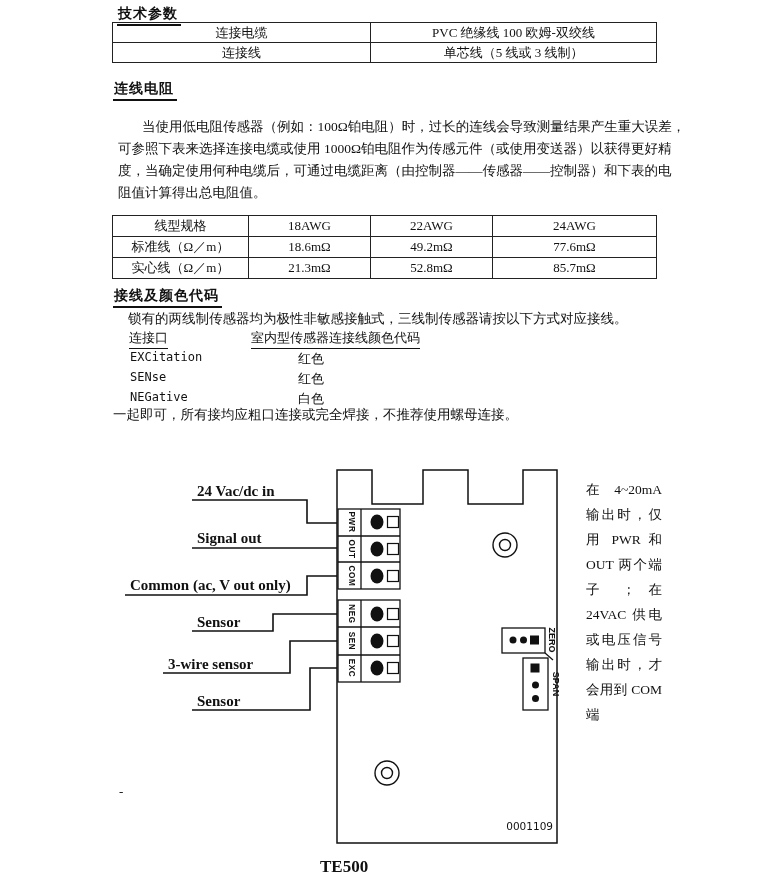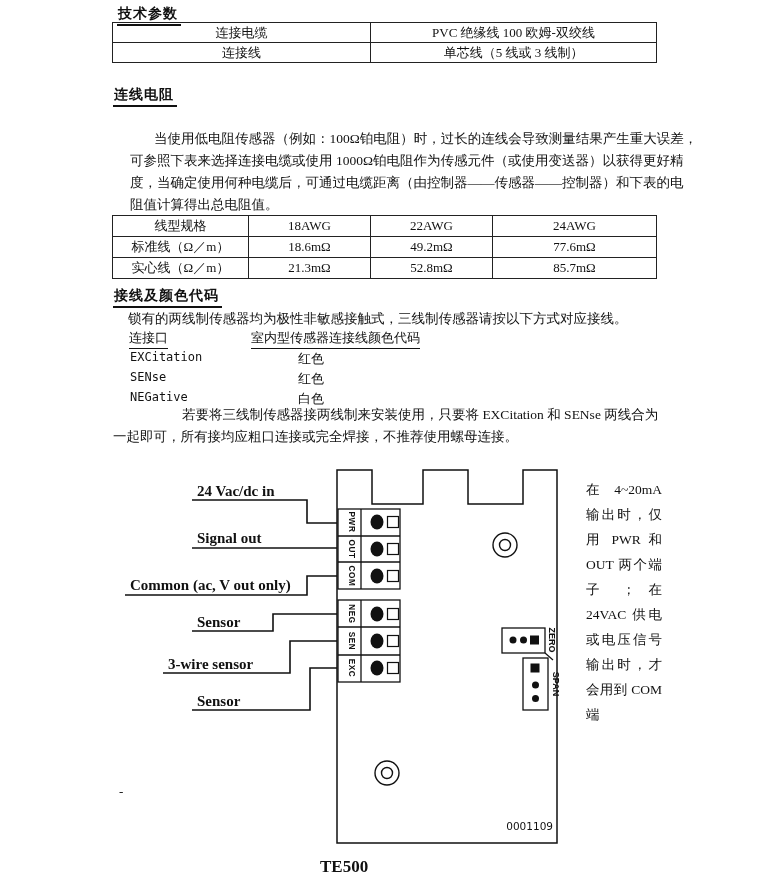--- a/index.html
+++ b/index.html
@@ -52,25 +52,25 @@
     <td>连接电缆</td>
     <td>PVC 绝缘线 100 欧姆-双绞线</td>
   </tr>
   <tr>
     <td>连接线</td>
     <td>单芯线（5 线或 3 线制）</td>
   </tr>
 </tbody>
   </table>
 
-<div class="abs" style="left:113px;top:85px;text-align:center;">
+<div class="abs" style="left:113px;top:79px;text-align:center;">
   <span class="heading">连线电阻</span>
 </div>
 
-<div class="abs para" style="left:130px;top:116px;margin-top:12px;">
+<div class="abs para" style="left:118px;top:116px;">
   <div class="ln indent1">当使用低电阻传感器（例如：100Ω铂电阻）时，过长的连线会导致测量结果产生重大误差，</div>
   <div class="ln">可参照下表来选择连接电缆或使用 1000Ω铂电阻作为传感元件（或使用变送器）以获得更好精</div>
   <div class="ln">度，当确定使用何种电缆后，可通过电缆距离（由控制器——传感器——控制器）和下表的电</div>
   <div class="ln">阻值计算得出总电阻值。</div>
 </div>
 
 <table class="abs t2" style="left:112px;top:215px;width:544px;">
   <colgroup>
       <col style="width:136px">
       <col style="width:122px">
@@ -112,21 +112,20 @@
   <span class="cc-h2 uline" style="top:0;">室内型传感器连接线颜色代码</span>
   <span class="cc-port" style="top:21px;">EXCitation</span>
   <span class="cc-val" style="top:21px;">红色</span>
   <span class="cc-port" style="top:41px;">SENse</span>
   <span class="cc-val" style="top:41px;">红色</span>
   <span class="cc-port" style="top:61px;">NEGative</span>
   <span class="cc-val" style="top:61px;">白色</span>
 </div>
 
 <div class="abs para" style="left:113px;top:404px;">
-  <div class="ln indent-note">若要将三线制传感器接两线制来安装使用，只要将 EXCitation 和 SENse 两线合为</div>
   <div class="ln">一起即可，所有接均应粗口连接或完全焊接，不推荐使用螺母连接。</div>
 </div>
 
 <svg width="776" height="879" viewBox="0 0 776 879">
 
   <g stroke="#111" stroke-width="1.6" fill="none">
     <polyline points="192,500 307,500 307,523 338,523"></polyline>
     <polyline points="192,548 338,548"></polyline>
     <polyline points="125,595 307,595 307,576 338,576"></polyline>
     <polyline points="192,631 273,631 273,614 338,614"></polyline>

